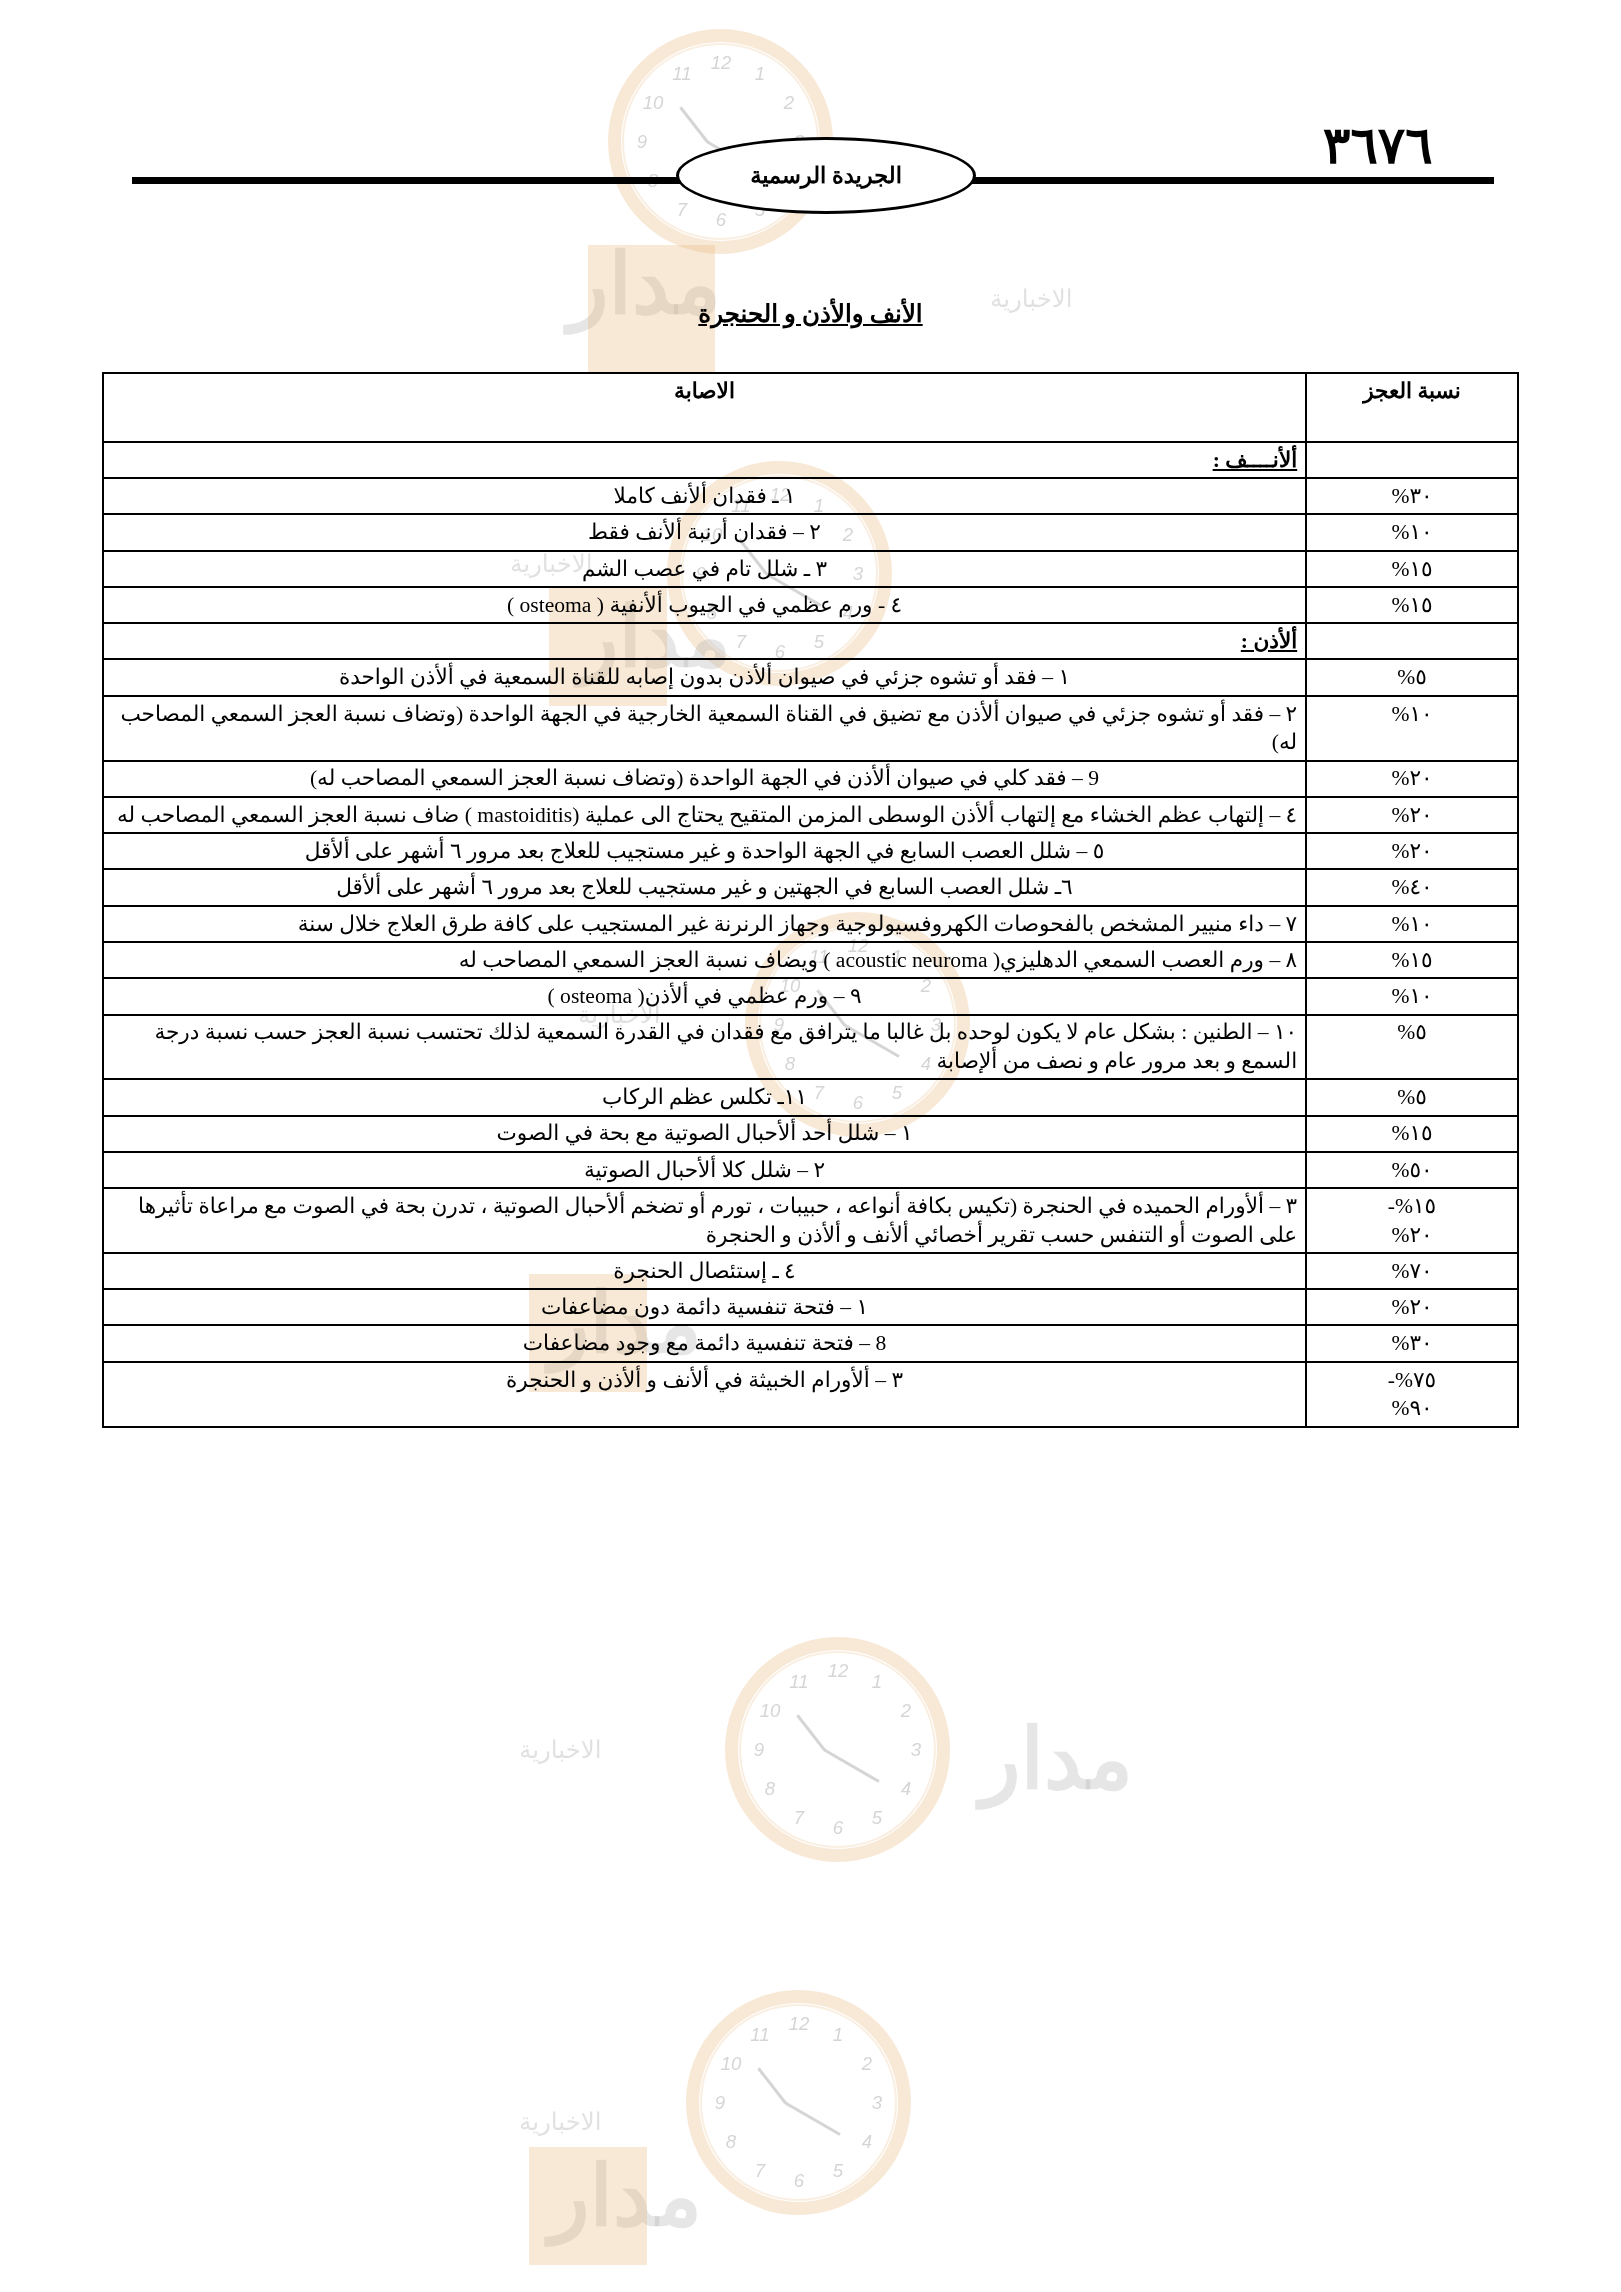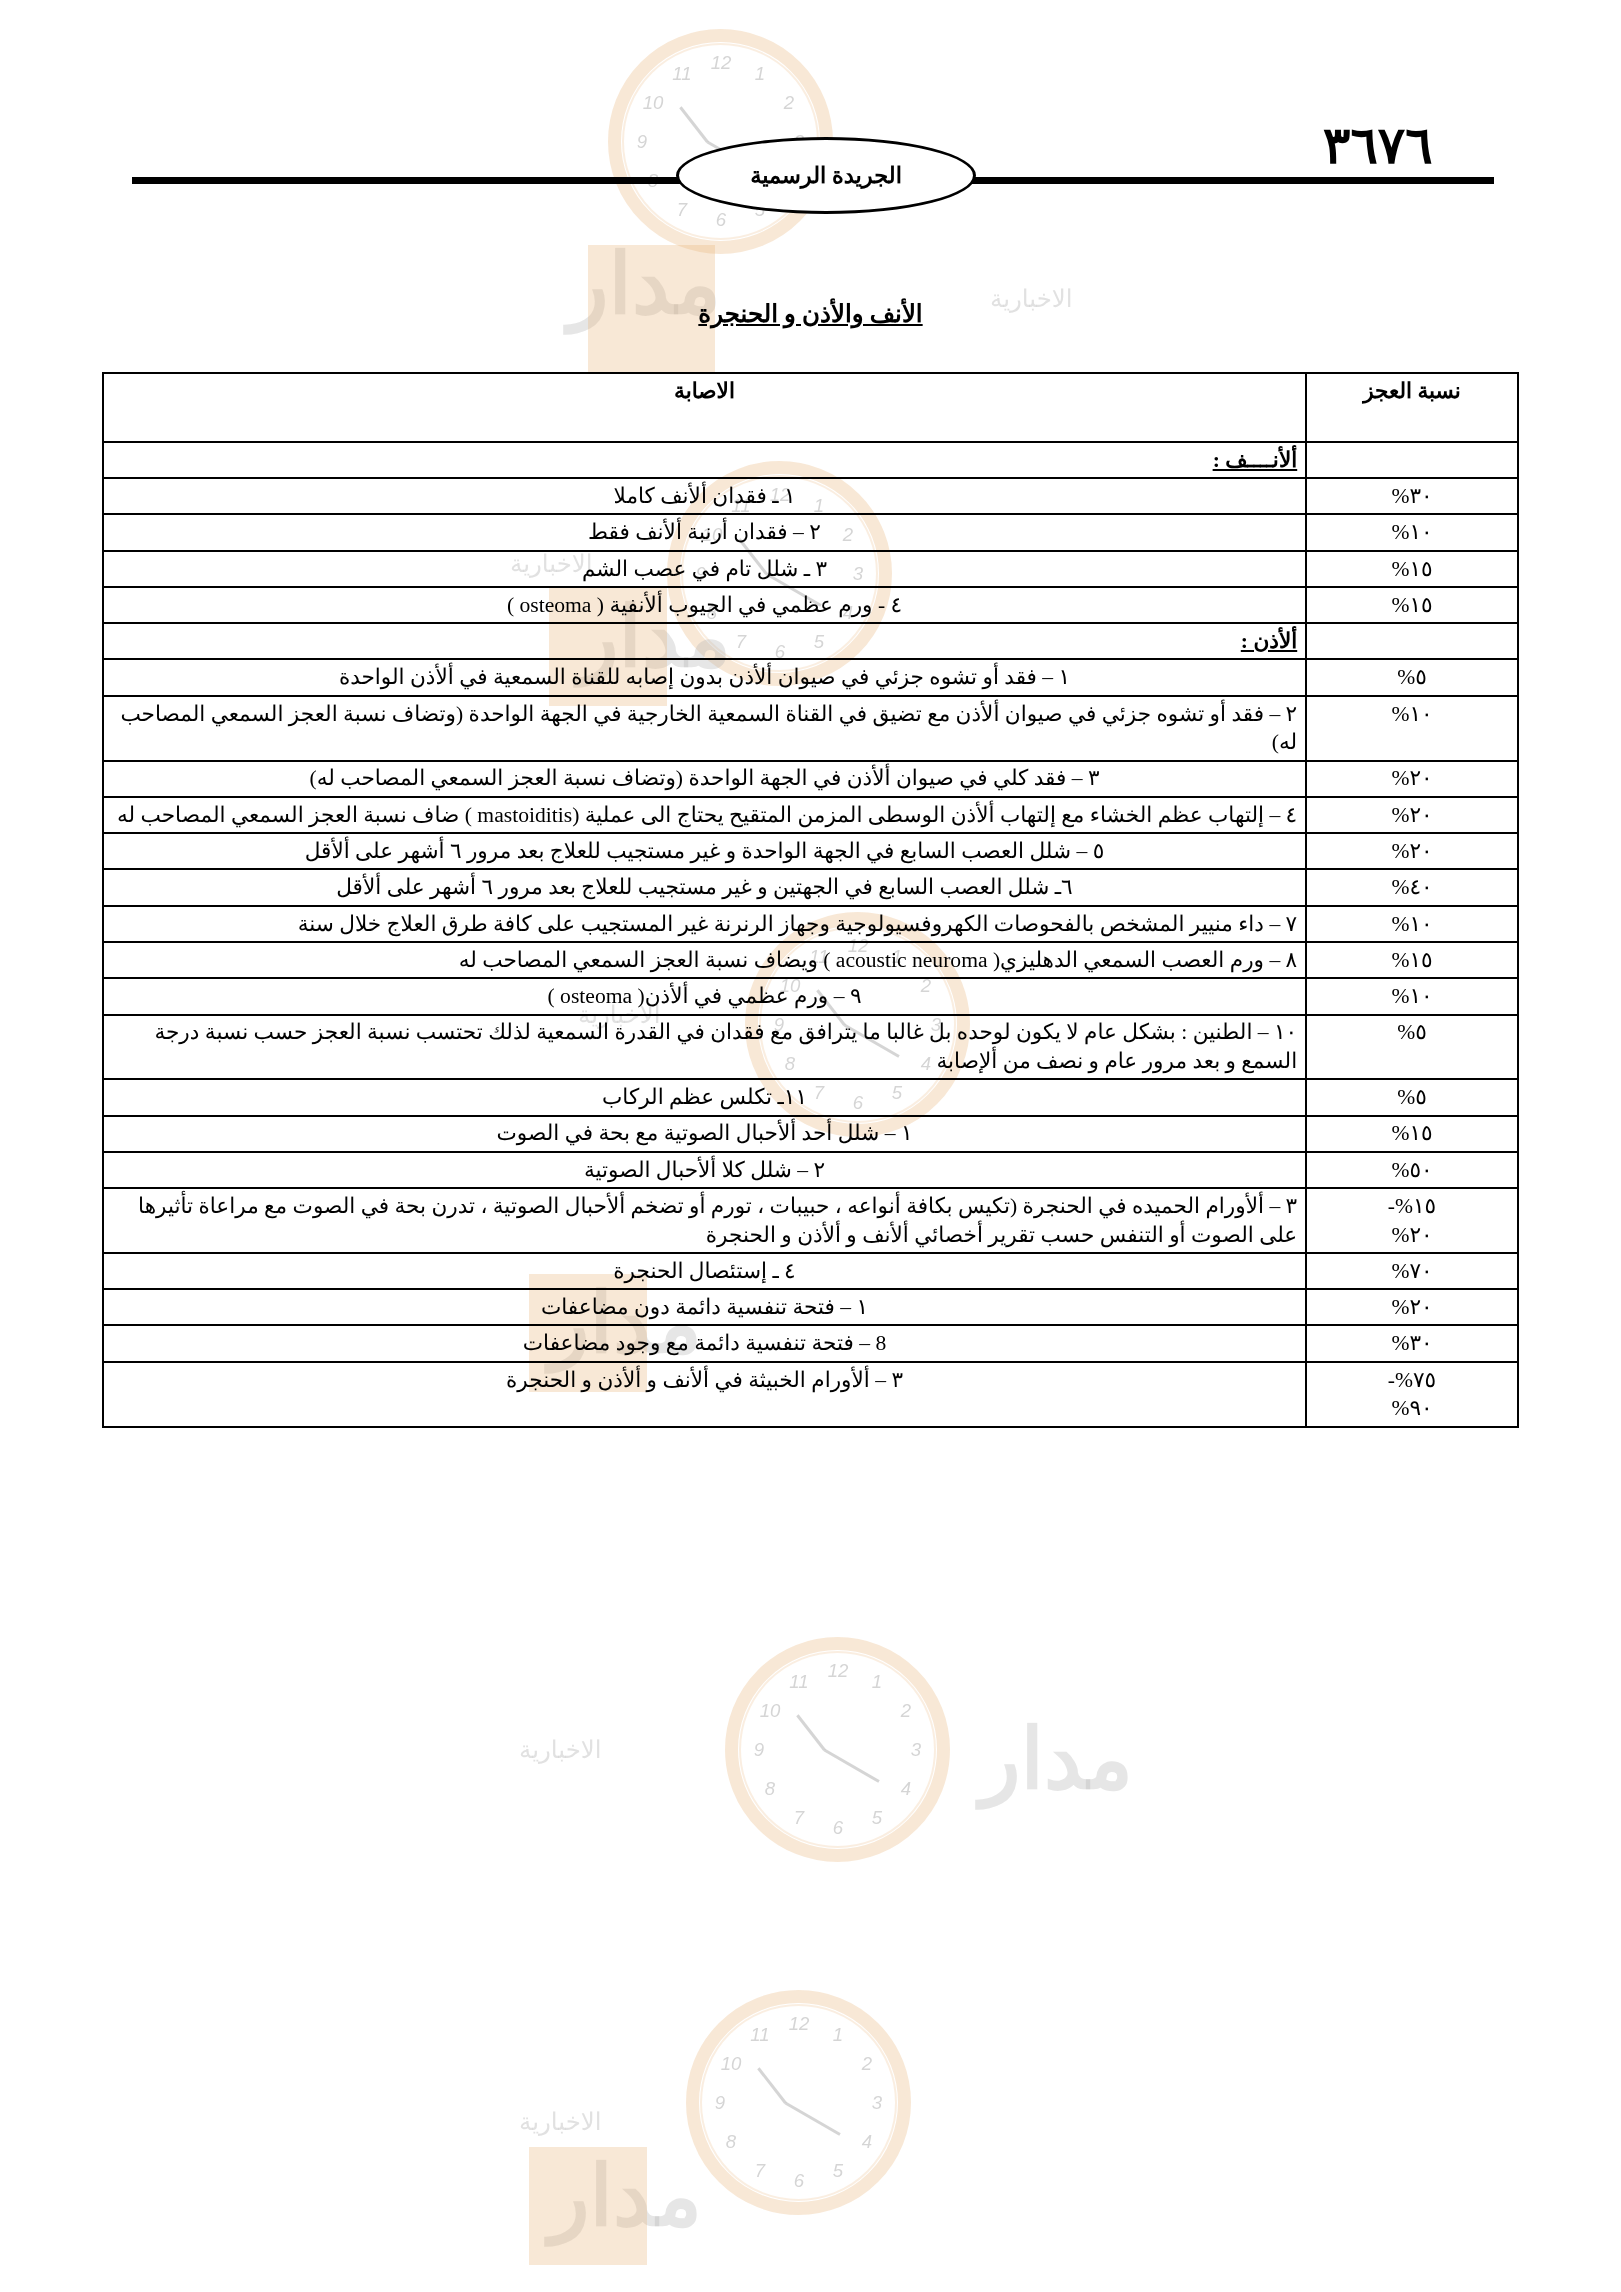--- a/index.html
+++ b/index.html
@@ -363,21 +363,21 @@
         <tr>
           <td class="rate">٥%</td>
           <td class="desc center">١ – فقد أو تشوه جزئي في صيوان ألأذن بدون إصابه للقناة السمعية في ألأذن الواحدة</td>
         </tr>
         <tr>
           <td class="rate">١٠%</td>
           <td class="desc">٢ – فقد أو تشوه جزئي في صيوان ألأذن مع تضيق في القناة السمعية الخارجية في الجهة الواحدة (وتضاف نسبة العجز السمعي المصاحب له)</td>
         </tr>
         <tr>
           <td class="rate">٢٠%</td>
-          <td class="desc center">٣ – فقد كلي في صيوان ألأذن في الجهة الواحدة (وتضاف نسبة العجز السمعي المصاحب له)</td>
+          <td class="desc center">9 – فقد كلي في صيوان ألأذن في الجهة الواحدة (وتضاف نسبة العجز السمعي المصاحب له)</td>
         </tr>
         <tr>
           <td class="rate">٢٠%</td>
           <td class="desc">٤ – إلتهاب عظم الخشاء مع إلتهاب ألأذن الوسطى المزمن المتقيح يحتاج الى عملية (mastoiditis  ) ضاف نسبة العجز السمعي المصاحب له</td>
         </tr>
         <tr>
           <td class="rate">٢٠%</td>
           <td class="desc center">٥ – شلل العصب السابع في الجهة الواحدة و غير مستجيب للعلاج بعد مرور ٦ أشهر على ألأقل</td>
         </tr>
         <tr>

